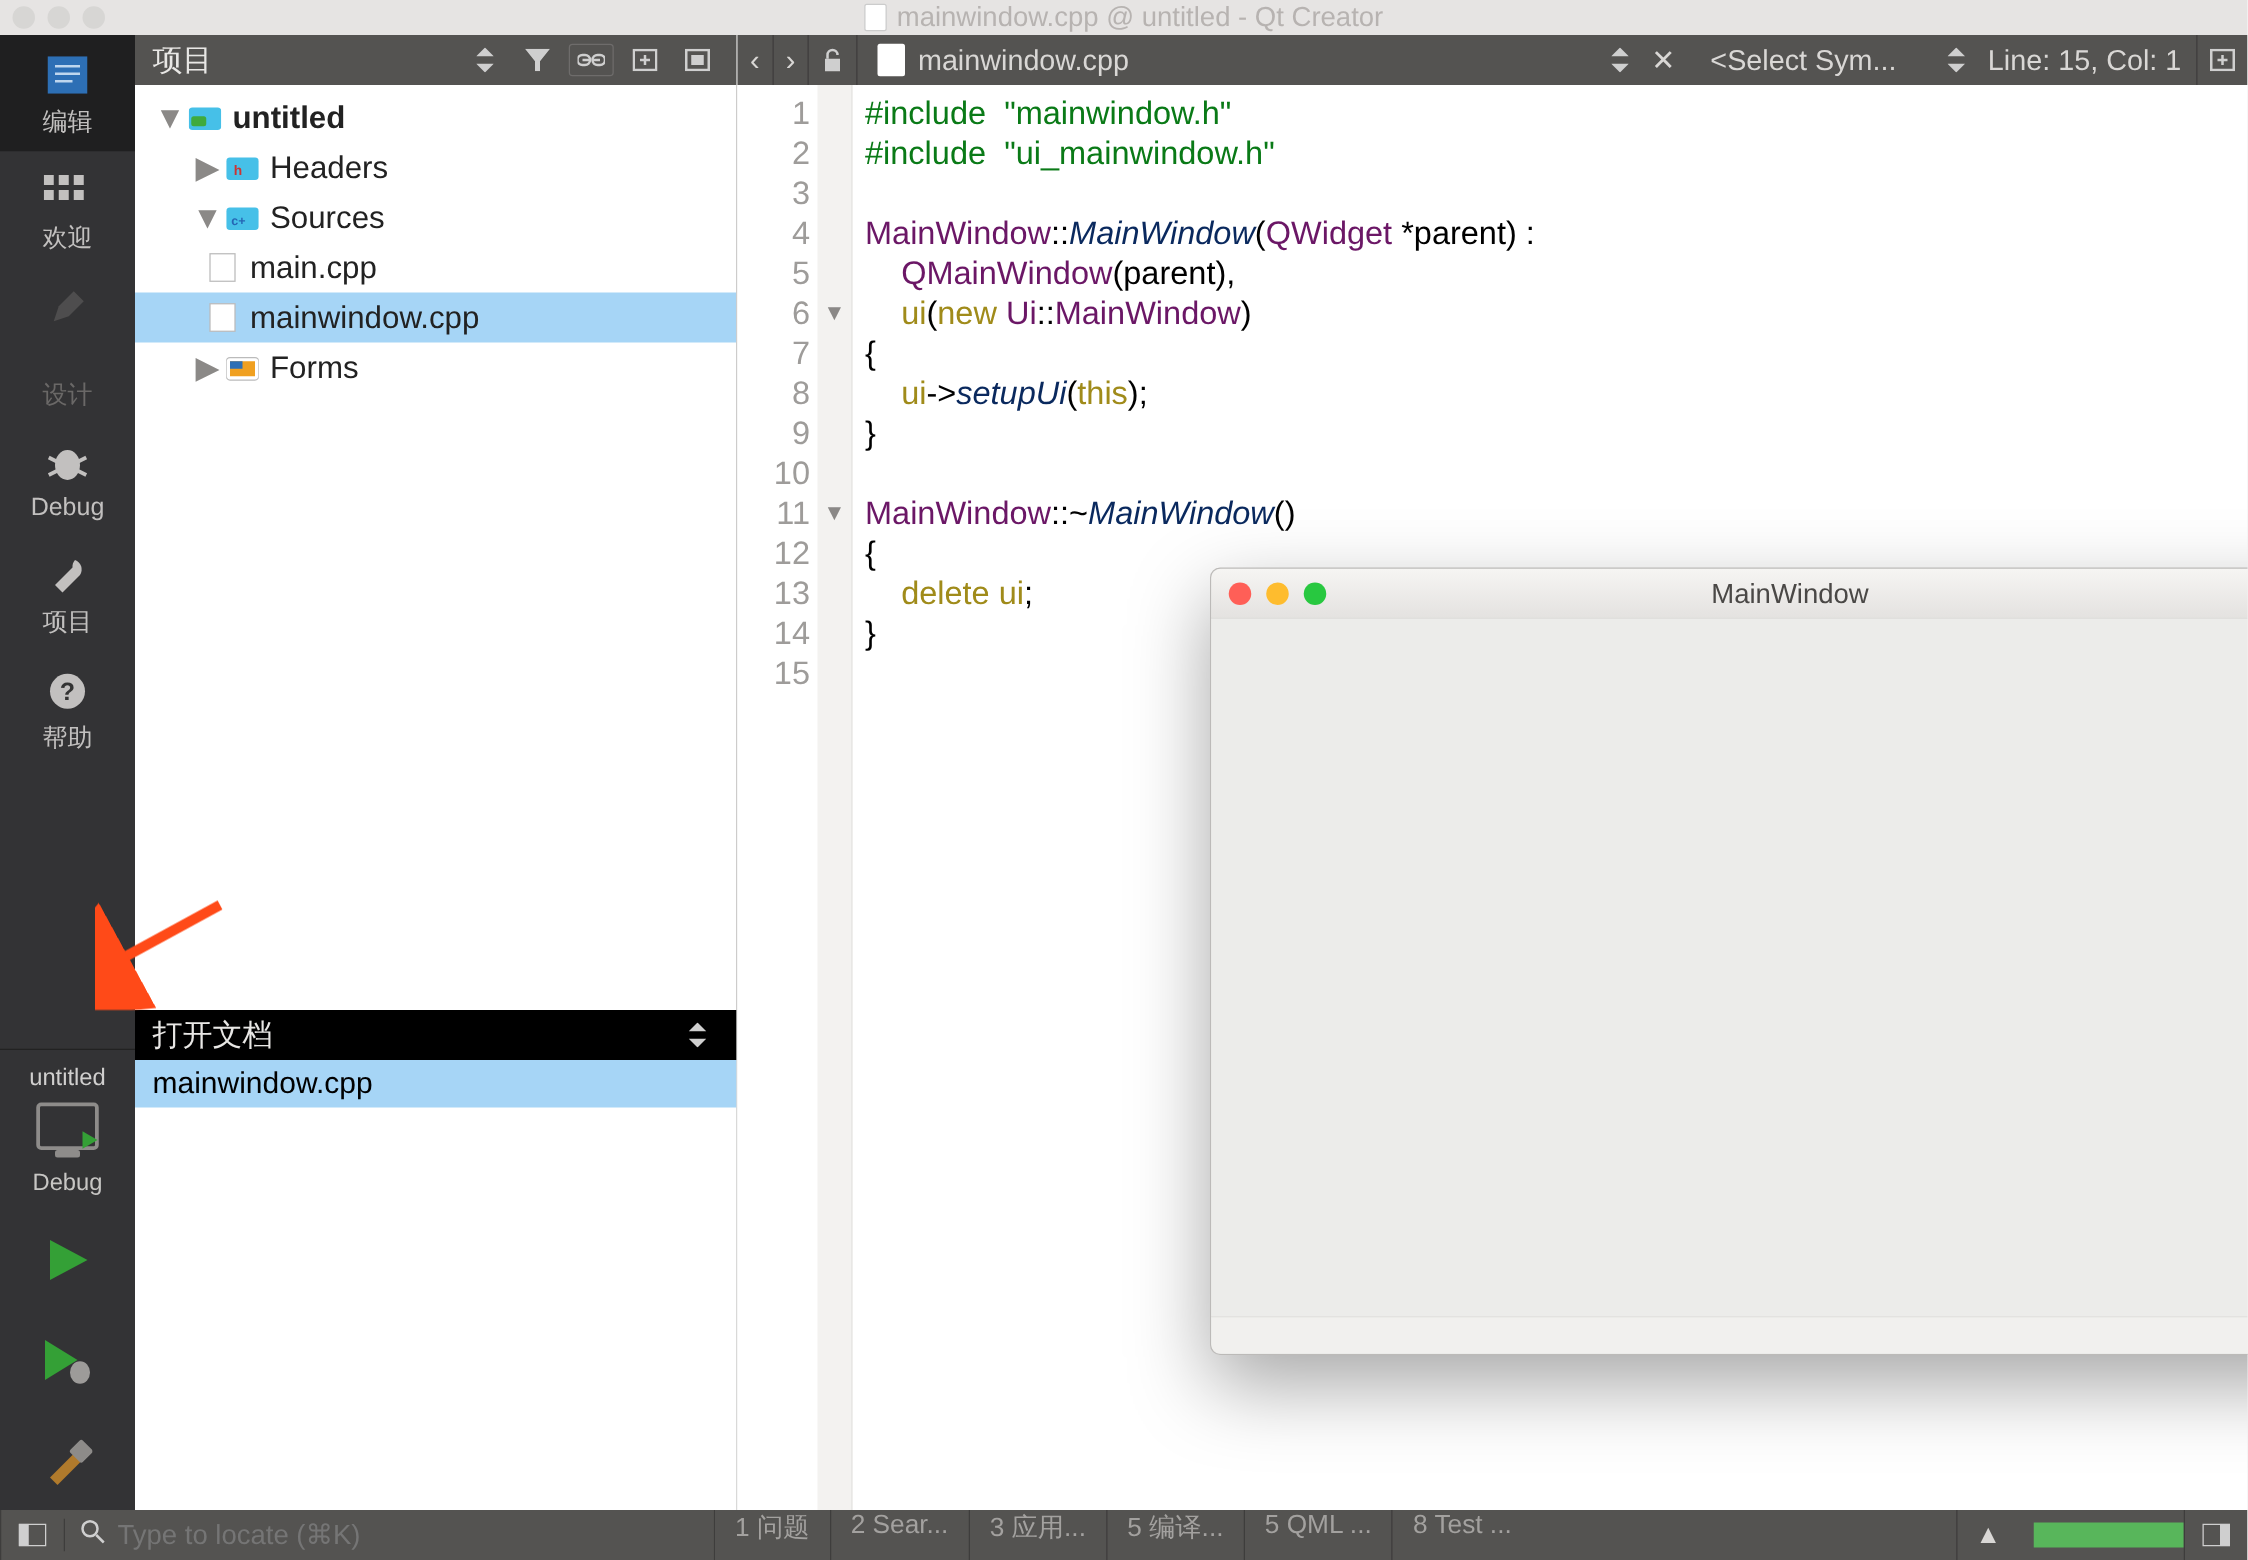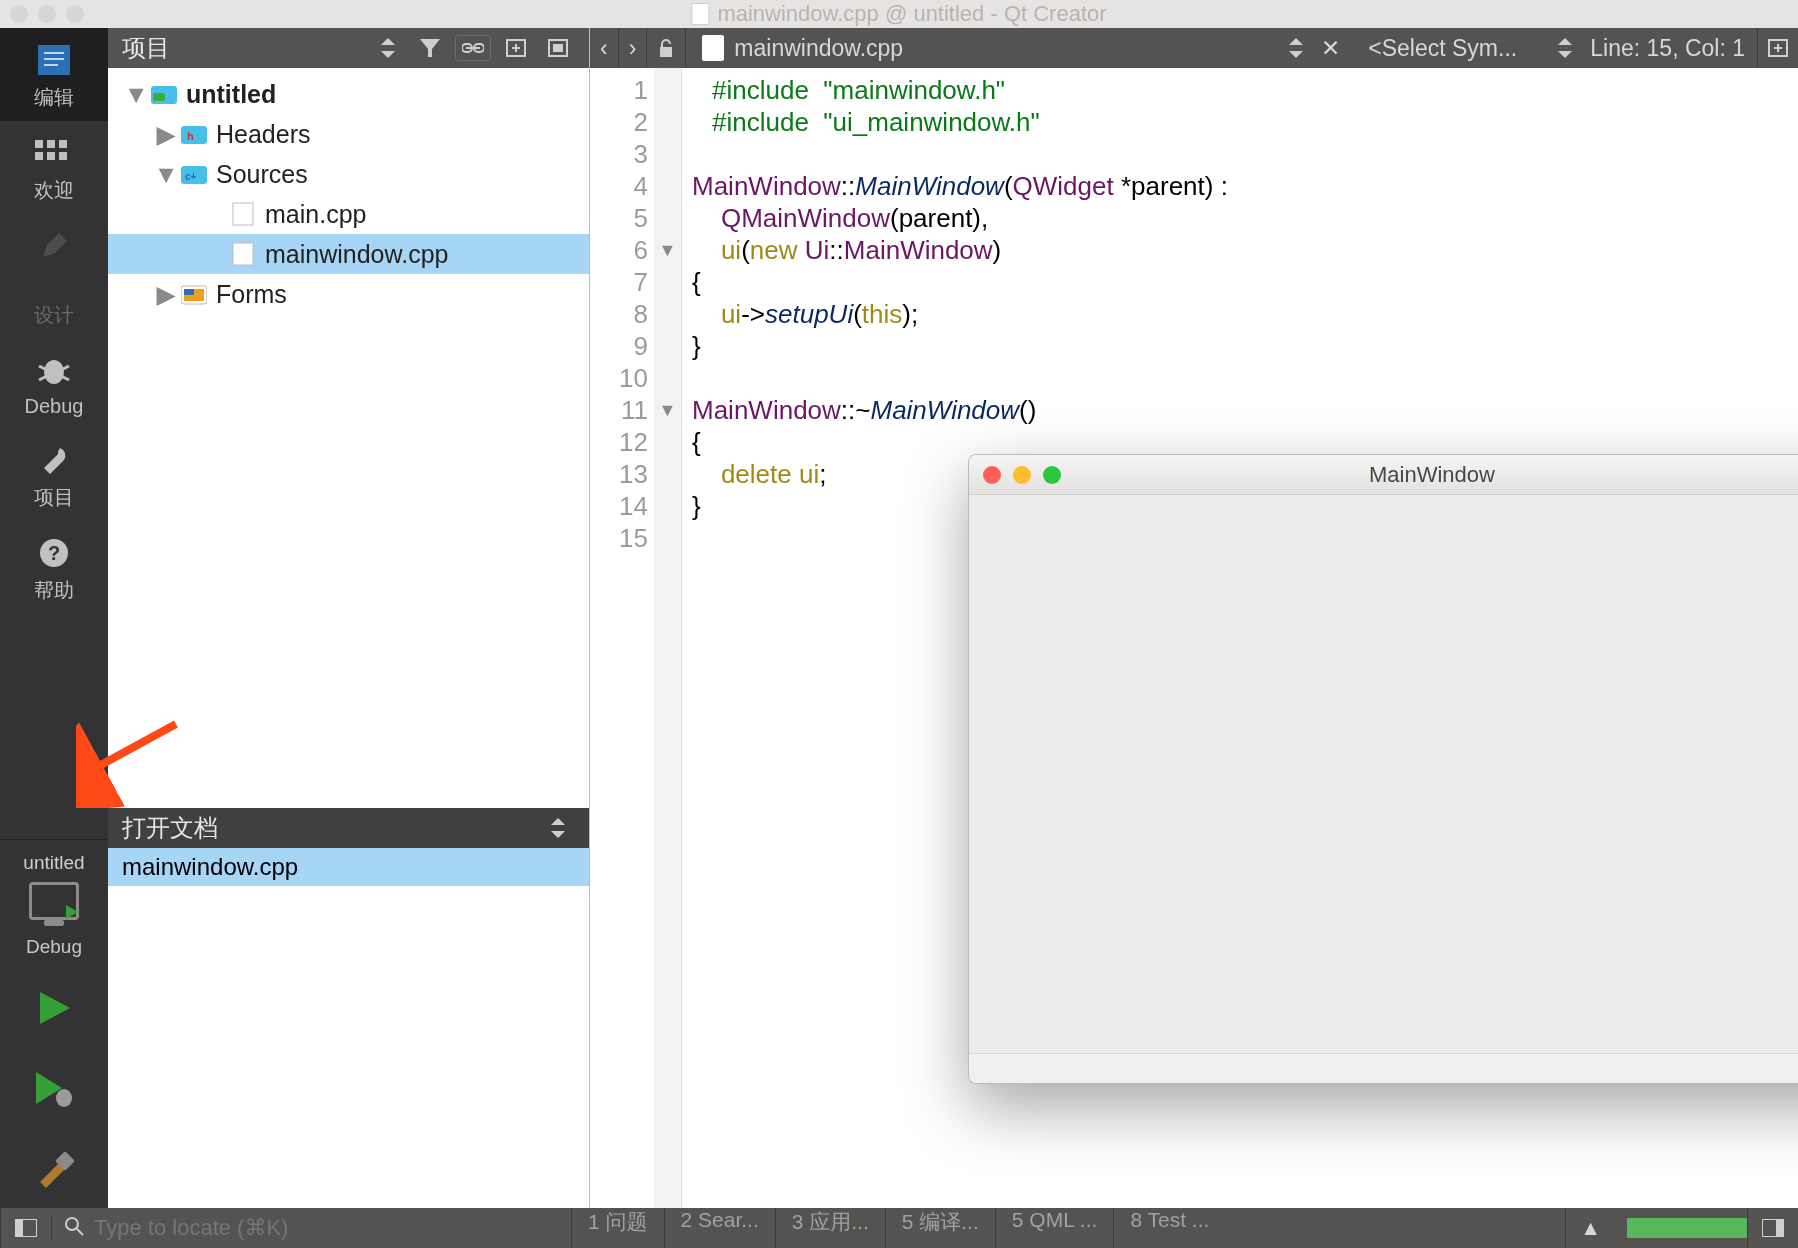--- a/index.html
+++ b/index.html
@@ -36,25 +36,25 @@
     .panel-header .hdr-title { flex:1; }
     .hdr-iconbtn { width:34px; height:28px; display:flex; align-items:center; justify-content:center; cursor:pointer; color:#cfcfcf;}
     .hdr-iconbtn.boxed { border:1px solid #6e6c6b; border-radius:3px; width:36px;height:26px;}
 
     .tree { flex:1; overflow:auto; font-size:25px; color:#222; padding-top:6px;}
     .tree-row { display:flex; align-items:center; height:40px; padding-left:18px; cursor:pointer;}
     .tree-row .twisty { width:20px; color:#8b8987; display:inline-flex; justify-content:center;}
     .tree-row .ticon { width:28px; height:24px; margin:0 8px 0 4px; display:inline-flex; align-items:center; justify-content:center;}
     .indent-1 { padding-left: 48px; }
     .indent-2 { padding-left: 82px; }
-    .indent-3 { padding-left: 117px; }
+    .indent-3 { padding-left: 52px; }
     .tree-row.selected { background:#a6d5f6; }
     .bold { font-weight:700; }
 
-    .open-docs-hdr { height: 40px; background:#404040; color:#e8e7e5; display:flex; align-items:center; padding:0 14px; font-size:24px; justify-content:space-between;}
+    .open-docs-hdr { height: 40px; background:#000000; color:#e8e7e5; display:flex; align-items:center; padding:0 14px; font-size:24px; justify-content:space-between;}
     .open-docs-list { background:#fff; }
     .open-docs-list .doc-row { height:38px; background:#a6d5f6; display:flex; align-items:center; padding-left:14px; font-size:24px;}
 
     
     .editor-col { flex:1; display:flex; flex-direction:column; background:#fff; position:relative;}
     .editor-toolbar { height:40px; background:#545351; color:#d9d7d5; display:flex; align-items:center; font-size:23px;}
     .etb-btn { padding: 0 10px; height:100%; display:flex; align-items:center; cursor:pointer; border-right:1px solid #3e3d3c;}
     .etb-file { flex:0 0 auto; padding: 0 16px; display:flex; align-items:center; gap:10px;}
     .etb-file .doc-icon2 { width:22px; height:26px; background:#fff; border-radius:2px;}
     .etb-spacer { flex:1; }
@@ -62,21 +62,21 @@
     .etb-close { padding:0 12px;}
     .symbol-select { padding:0 16px; min-width:200px; display:flex; align-items:center;}
     .linecol { padding:0 12px; white-space:nowrap; }
 
     .code-area { flex:1; display:flex; font-family: "Courier New", monospace; font-size:26px; line-height:32px;}
     .gutter-left { width:64px; text-align:right; color:#9e9c9a; background:#fff; padding:6px 6px 0 0; border-right:0;}
     .gutter-fold { width:28px; background:#f3f2f0; border-right:1px solid #e5e3e1; padding-top:6px; display:flex; flex-direction:column; align-items:center;}
     .gutter-fold .fold-mark { height:32px; display:flex; align-items:center; color:#8a8886; font-size:18px;}
     .code-lines { flex:1; padding:6px 0 0 10px; white-space:pre;}
 
-    .tok-inc { color:#0a7a17;margin-left:20px; }
+    .tok-inc { color:#0a7a17; }
     .tok-str { color:#0a7a17; }
     .tok-type { color:#6b1766; }
     .tok-kw { color:#a08b1a; }
     .tok-func { color:#0a295e; font-style:italic; }
 
     
     .overlay-window { position:absolute; left:378px; top:426px; width:928px; height:630px; background:#ededeb; border:1px solid #bcbab8; border-radius:8px; box-shadow: 0 24px 64px rgba(0,0,0,.35);}
     .overlay-title { height:40px; background: linear-gradient(#f6f5f3,#e4e2e0); border-bottom:1px solid #cfcdcb; border-radius:8px 8px 0 0; display:flex; align-items:center; position:relative;}
     .overlay-title .traffic { display:flex; gap:12px; padding-left:14px; }
     .overlay-title .td { width:18px; height:18px; border-radius:50%; }

